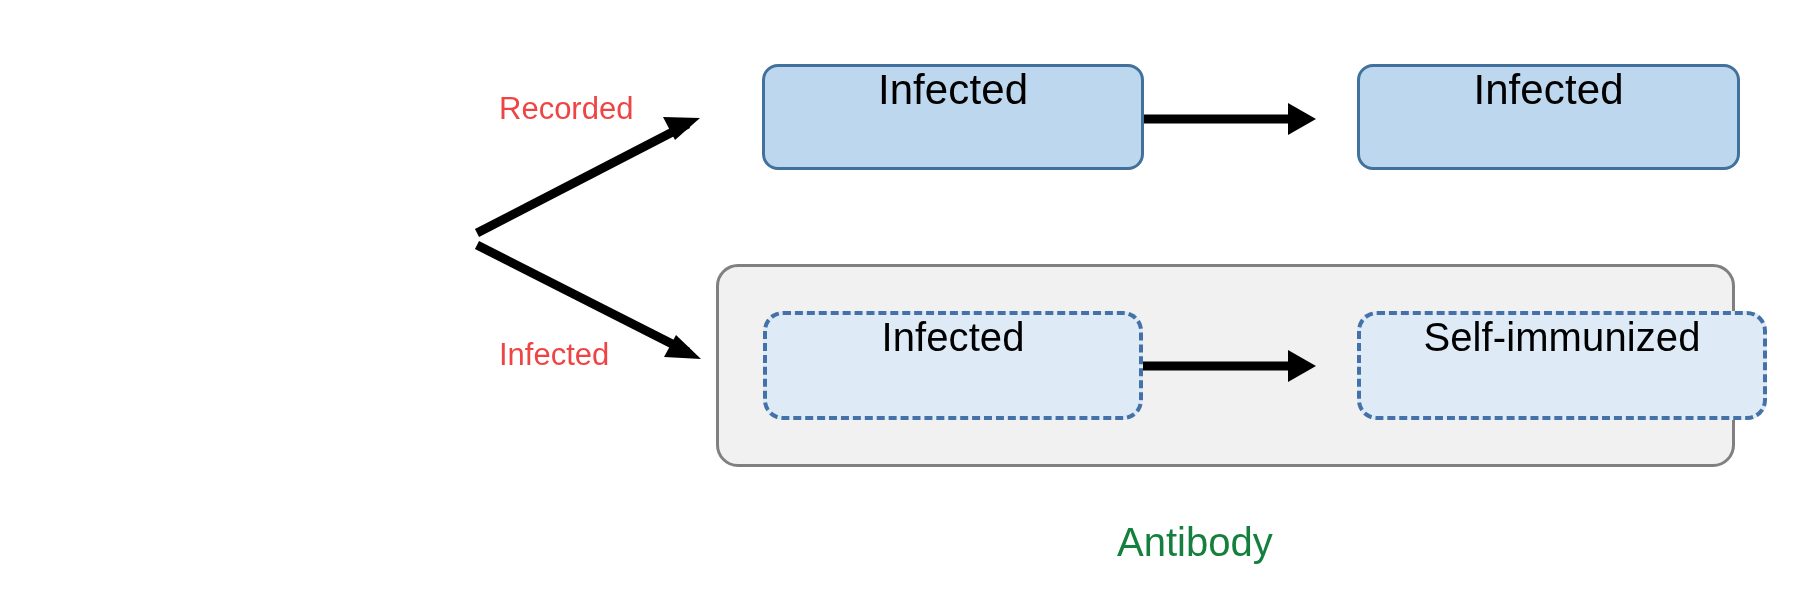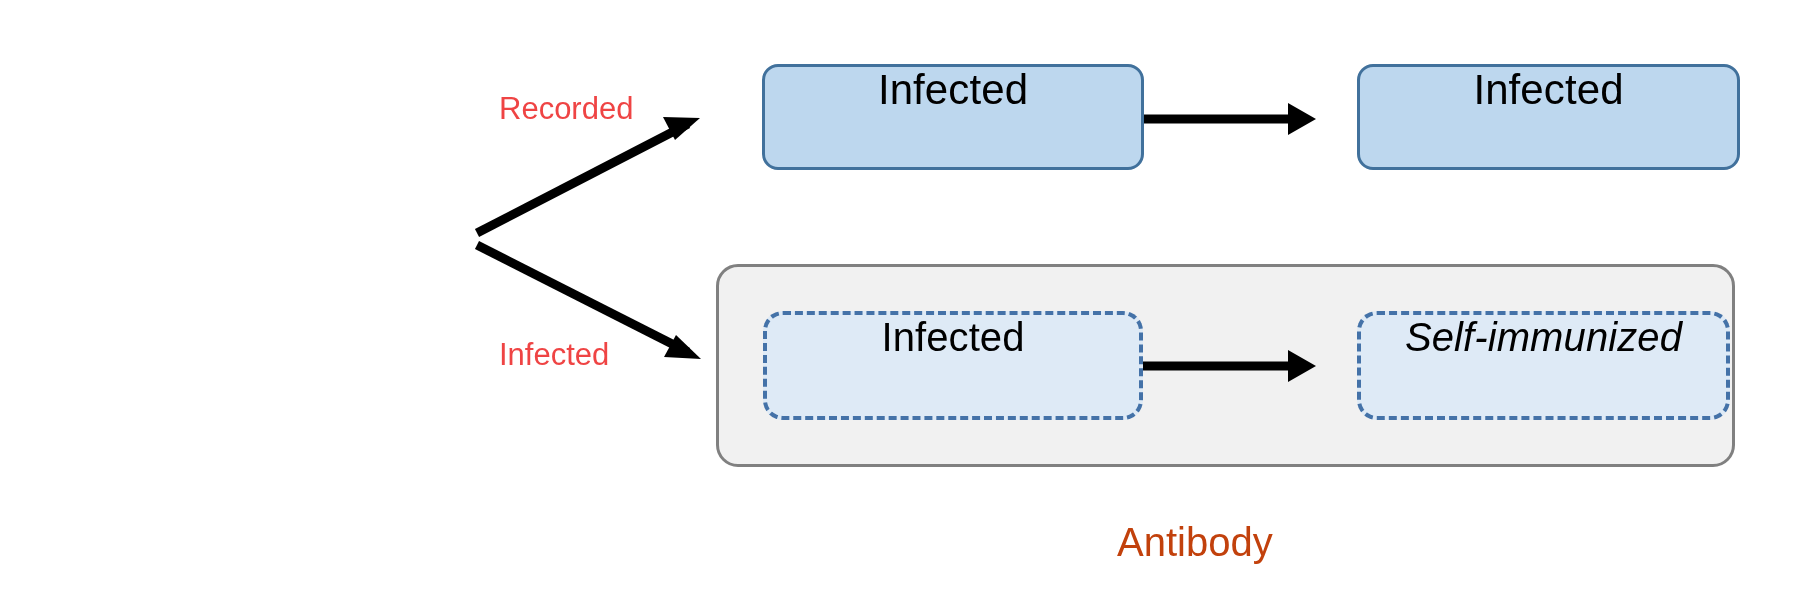--- a/index.html
+++ b/index.html
@@ -59,21 +59,21 @@
     position: absolute;
     color: #ef4444;
     font-size: 31px;
     white-space: nowrap;
     line-height: 1;
   }
 
   
   .caption {
     position: absolute;
-    color: #c2410c;
+    color: #15803d;
     font-size: 40px;
     white-space: nowrap;
     line-height: 1;
   }
 
   
   .arrow-layer {
     position: absolute;
     left: 0;
     top: 0;
@@ -126,21 +126,21 @@
   </div>
 
   <div class="node node-solid" style="left:1329px; top:64px; width:383px; height:106px;">
     <span>Infected</span>
   </div>
 
   <div class="node node-dashed" style="left:735px; top:311px; width:380px; height:109px;">
     <span>Infected</span>
   </div>
 
-  <div class="node node-dashed" style="left:1329px; top:311px; width:373px; height:109px;font-style:italic;">
+  <div class="node node-dashed" style="left:1329px; top:311px; width:410px; height:109px;">
     <span>Self-immunized</span>
   </div>
 
   <div class="edge-label" style="left:499px; top:93px;">Recorded</div>
 
   <div class="edge-label" style="left:499px; top:339px;">Infected</div>
 
   <div class="caption" style="left:1117px; top:522px;">Antibody</div>
 
 </div>

